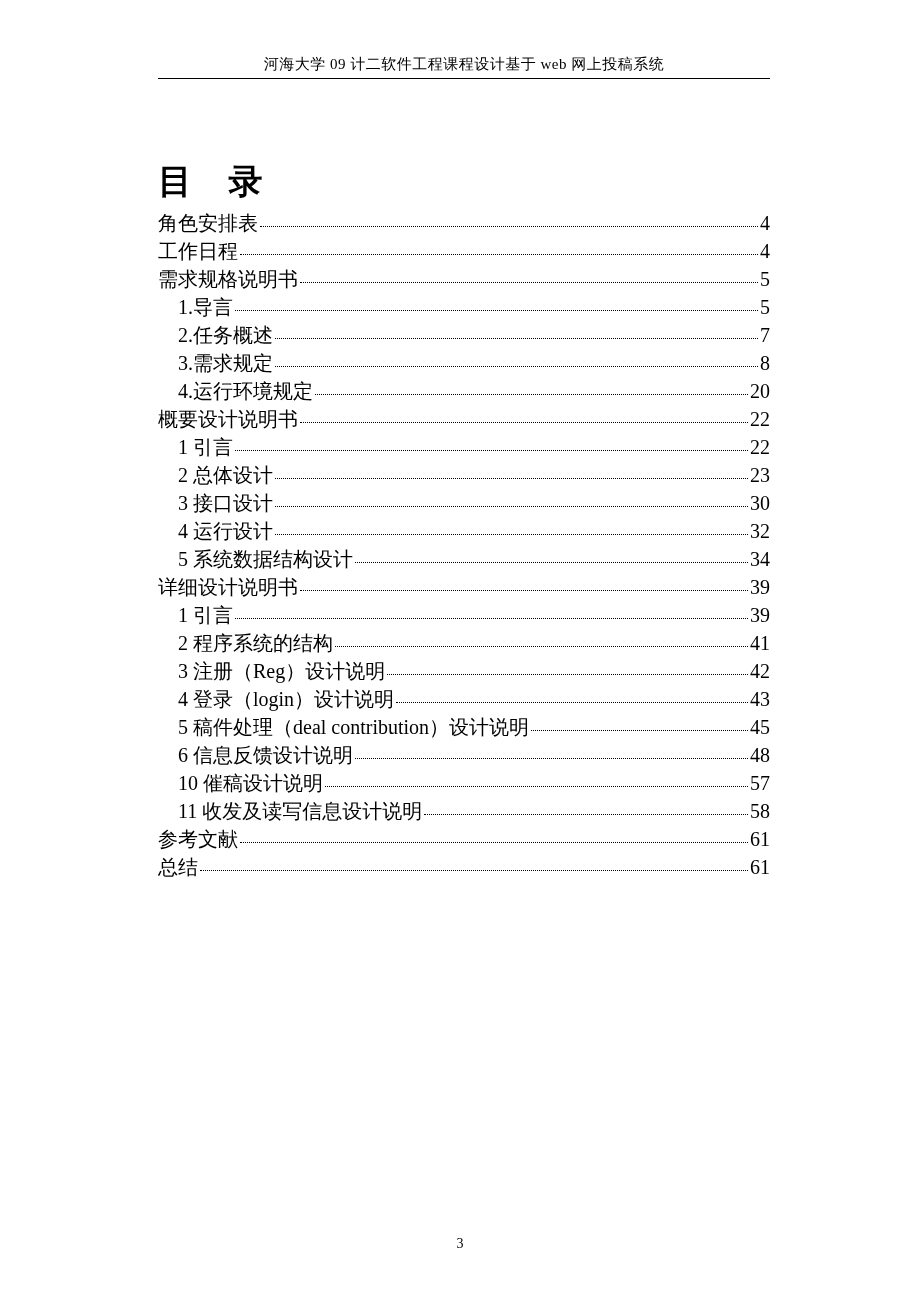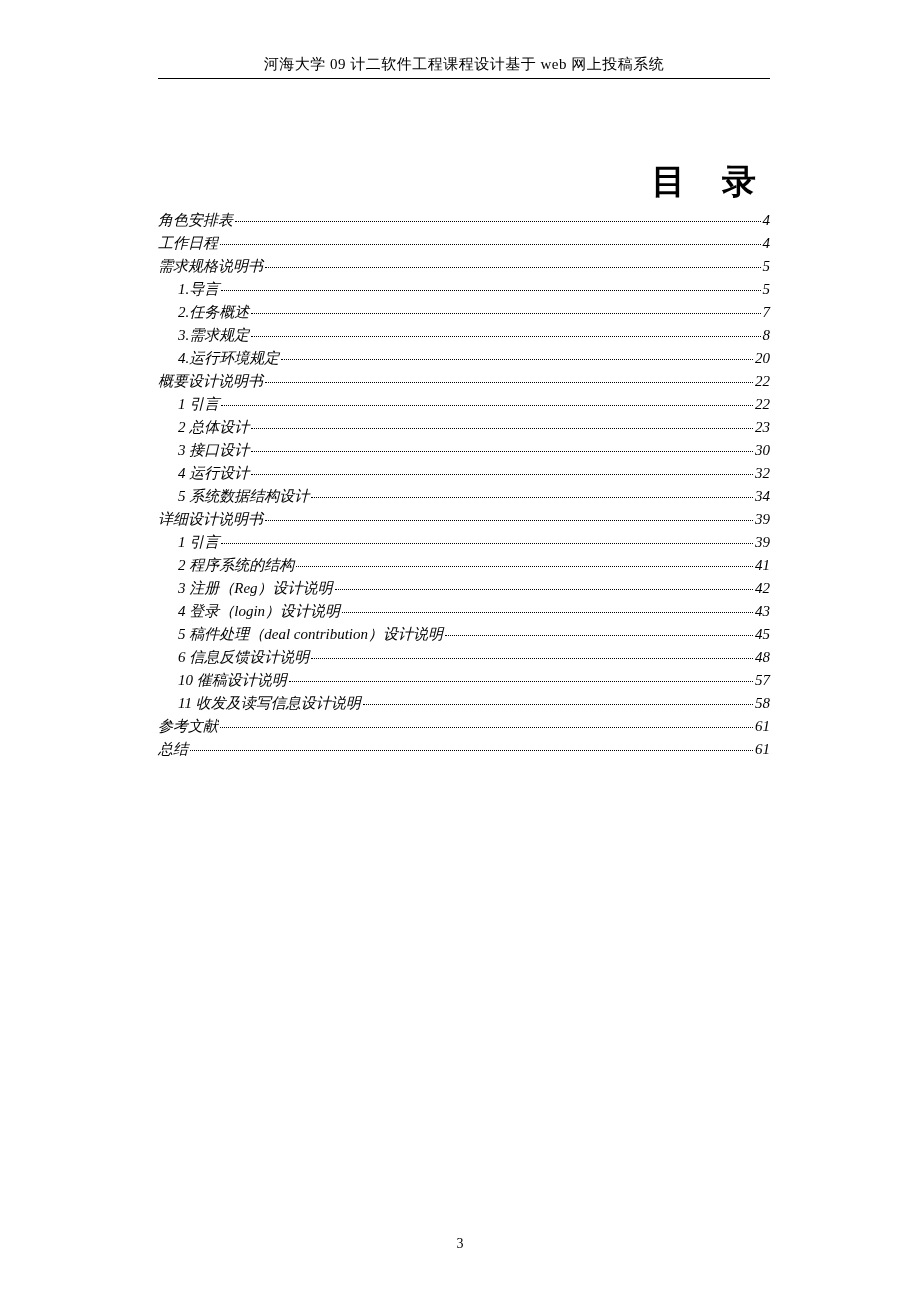--- a/index.html
+++ b/index.html
@@ -20,31 +20,30 @@
   }
   .running-head {
     text-align: center;
     font-size: 15px;
     letter-spacing: 0.5px;
     padding-bottom: 4px;
     border-bottom: 1.5px solid #000;
     margin: 0 0 6px 0;
   }
   .title {
-    text-align: right;
+    text-align: left;
     font-size: 34px;
     font-weight: bold;
     letter-spacing: 14px;
     margin: 80px 0 8px 0;
     font-family: "SimSun", "宋体", serif;
   }
   .toc {
-    font-size: 15px;
+    font-size: 20px;
     line-height: 1.0;
-    font-style: italic;
   }
   .toc-row {
     display: flex;
     align-items: baseline;
     white-space: nowrap;
     margin: 0 0 8px 0;
   }
   .toc-row.level-1 { padding-left: 20px; }
   .toc-label { flex: 0 0 auto; }
   .toc-leader {

